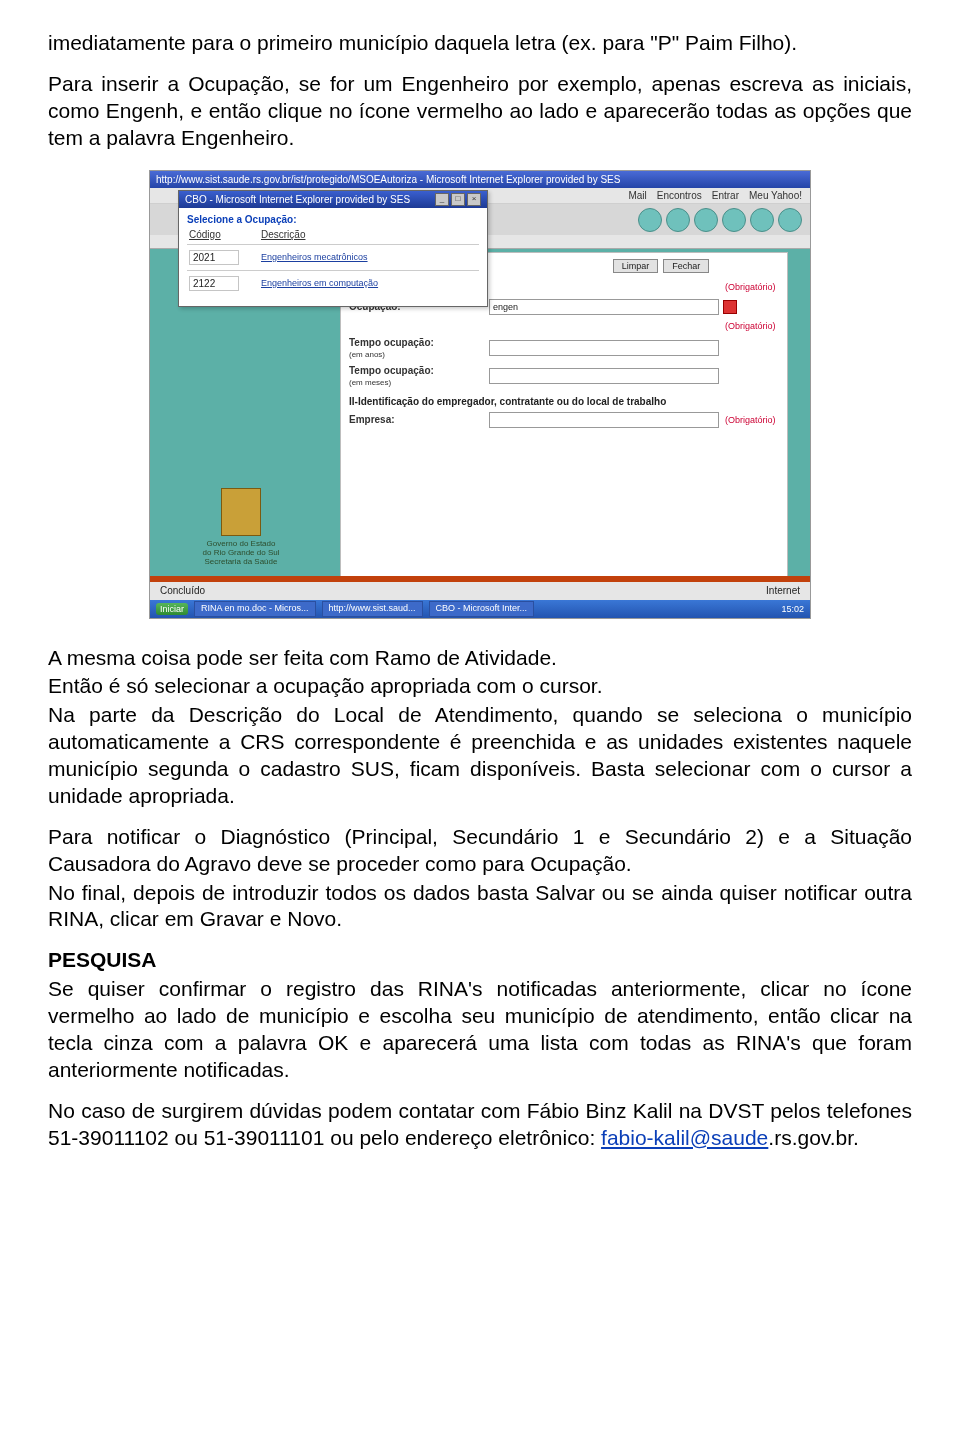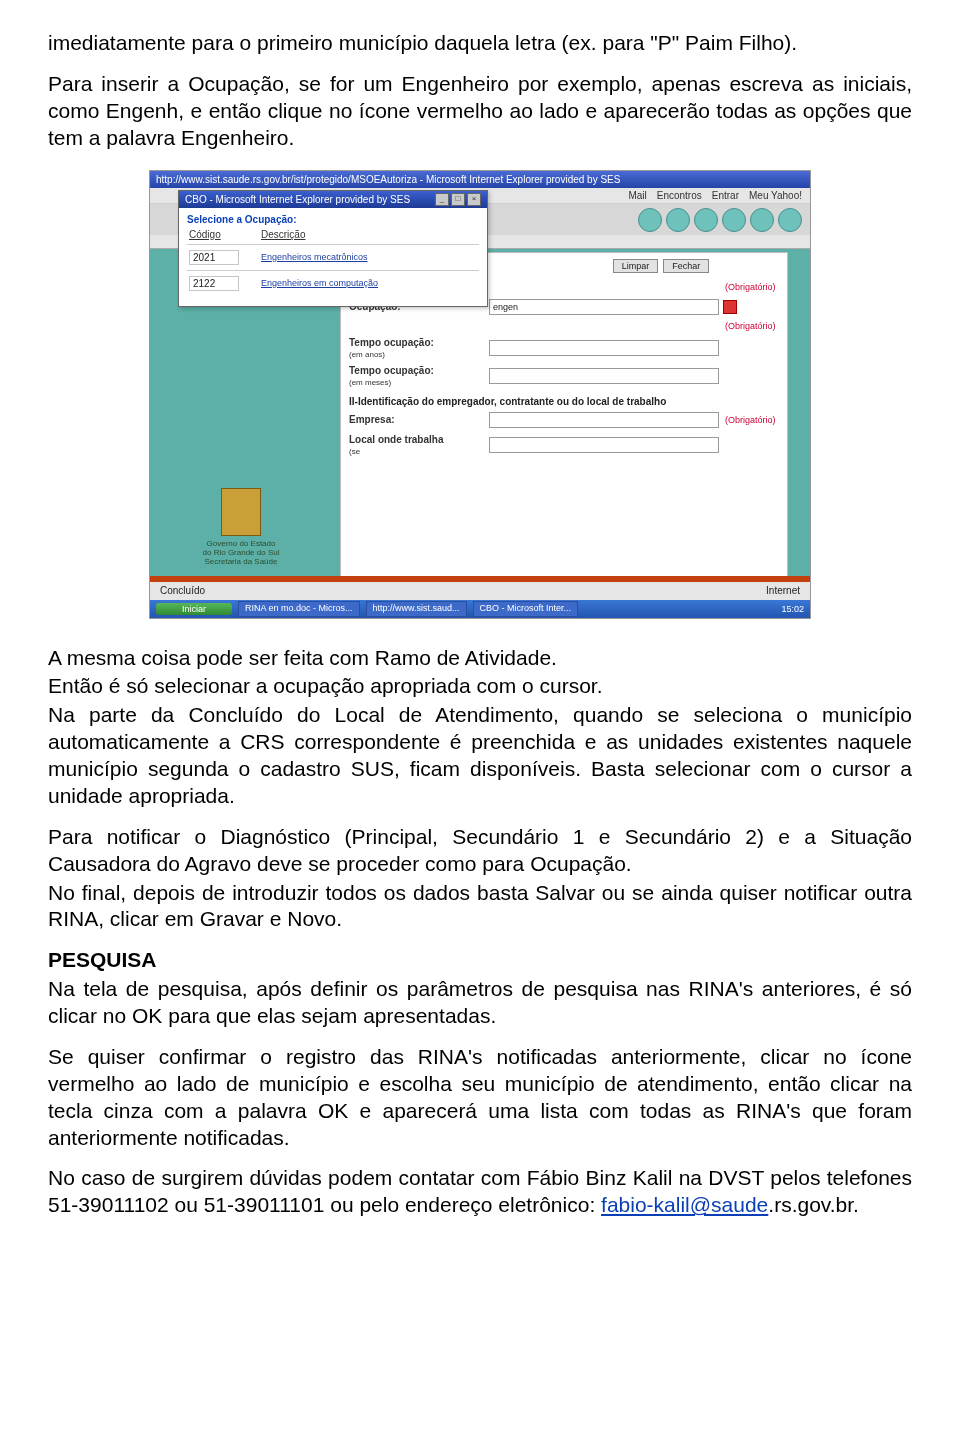--- a/index.html
+++ b/index.html
@@ -210,21 +210,21 @@
     display: flex;
     align-items: center;
     padding: 0 6px;
     gap: 6px;
     font-size: 9px;
     color: #fff;
   }
   .task-start {
     background: linear-gradient(#57b65a, #2f8a32);
     border-radius: 3px;
-    padding: 1px 26px;
+    padding: 1px 4px;
   }
   .task-item {
     background: #3d6ac9;
     border: 1px solid #2a4fa0;
     padding: 0 6px;
     height: 14px;
     line-height: 13px;
   }
   .task-right { margin-left: auto; }
 </style>
@@ -319,28 +319,20 @@
             </span>
             <span class="fld"></span>
             <span></span>
           </div>
           <div class="section-h">II-Identificação do empregador, contratante ou do local de trabalho</div>
           <div class="form-row">
             <span class="lab">Empresa:</span>
             <span class="fld"></span>
             <span class="meta">(Obrigatório)</span>
           </div>
-          <div class="form-row">
-            <span class="lab">
-              <span>Local onde trabalha</span><br>
-              <span style="font-weight:normal;font-size:8px">(se</span>
-            </span>
-            <span class="fld"></span>
-            <span></span>
-          </div>
         </div>
 
         <div class="left-crest">
           <div class="crest"></div>
           <div>Governo do Estado</div>
           <div>do Rio Grande do Sul</div>
           <div>Secretaria da Saúde</div>
         </div>
 
         <div class="statusbar">
@@ -354,27 +346,26 @@
           <span class="task-item">CBO - Microsoft Inter...</span>
           <span class="task-right">15:02</span>
         </div>
 
       </div>
     </div>
   </div>
 
   <div class="para nospace">A mesma coisa pode ser feita com Ramo de Atividade.</div>
   <div class="para nospace">Então é só selecionar a ocupação apropriada com o cursor.</div>
-  <div class="para">Na parte da Concluído do Local de Atendimento, quando se seleciona o município automaticamente a CRS correspondente é preenchida e as unidades existentes naquele município segunda o cadastro SUS, ficam disponíveis. Basta selecionar com o cursor a unidade apropriada.</div>
+  <div class="para">Na parte da Descrição do Local de Atendimento, quando se seleciona o município automaticamente a CRS correspondente é preenchida e as unidades existentes naquele município segunda o cadastro SUS, ficam disponíveis. Basta selecionar com o cursor a unidade apropriada.</div>
 
   <div class="para nospace">Para notificar o Diagnóstico (Principal, Secundário 1 e Secundário 2) e a Situação Causadora do Agravo deve se proceder como para Ocupação.</div>
   <div class="para">No final, depois de introduzir todos os dados basta Salvar ou se ainda quiser notificar outra RINA, clicar em Gravar e Novo.</div>
 
   <div class="para nospace bold">PESQUISA</div>
-  <div class="para">Na tela de pesquisa, após definir os parâmetros de pesquisa nas RINA's anteriores, é só clicar no OK para que elas sejam apresentadas.</div>
 
   <div class="para">Se quiser confirmar o registro das RINA's notificadas anteriormente, clicar no ícone vermelho ao lado de município e escolha seu município de atendimento, então clicar na tecla cinza com a palavra OK e aparecerá uma lista com todas as RINA's que foram anteriormente notificadas.</div>
 
   <div class="para">
     <span>No caso de surgirem dúvidas podem contatar com Fábio Binz Kalil na DVST pelos telefones 51-39011102 ou 51-39011101 ou pelo endereço eletrônico: </span><a class="link">fabio-kalil@saude</a><span>.rs.gov.br.</span>
   </div>
 
 </div>
 
 </body></html>

